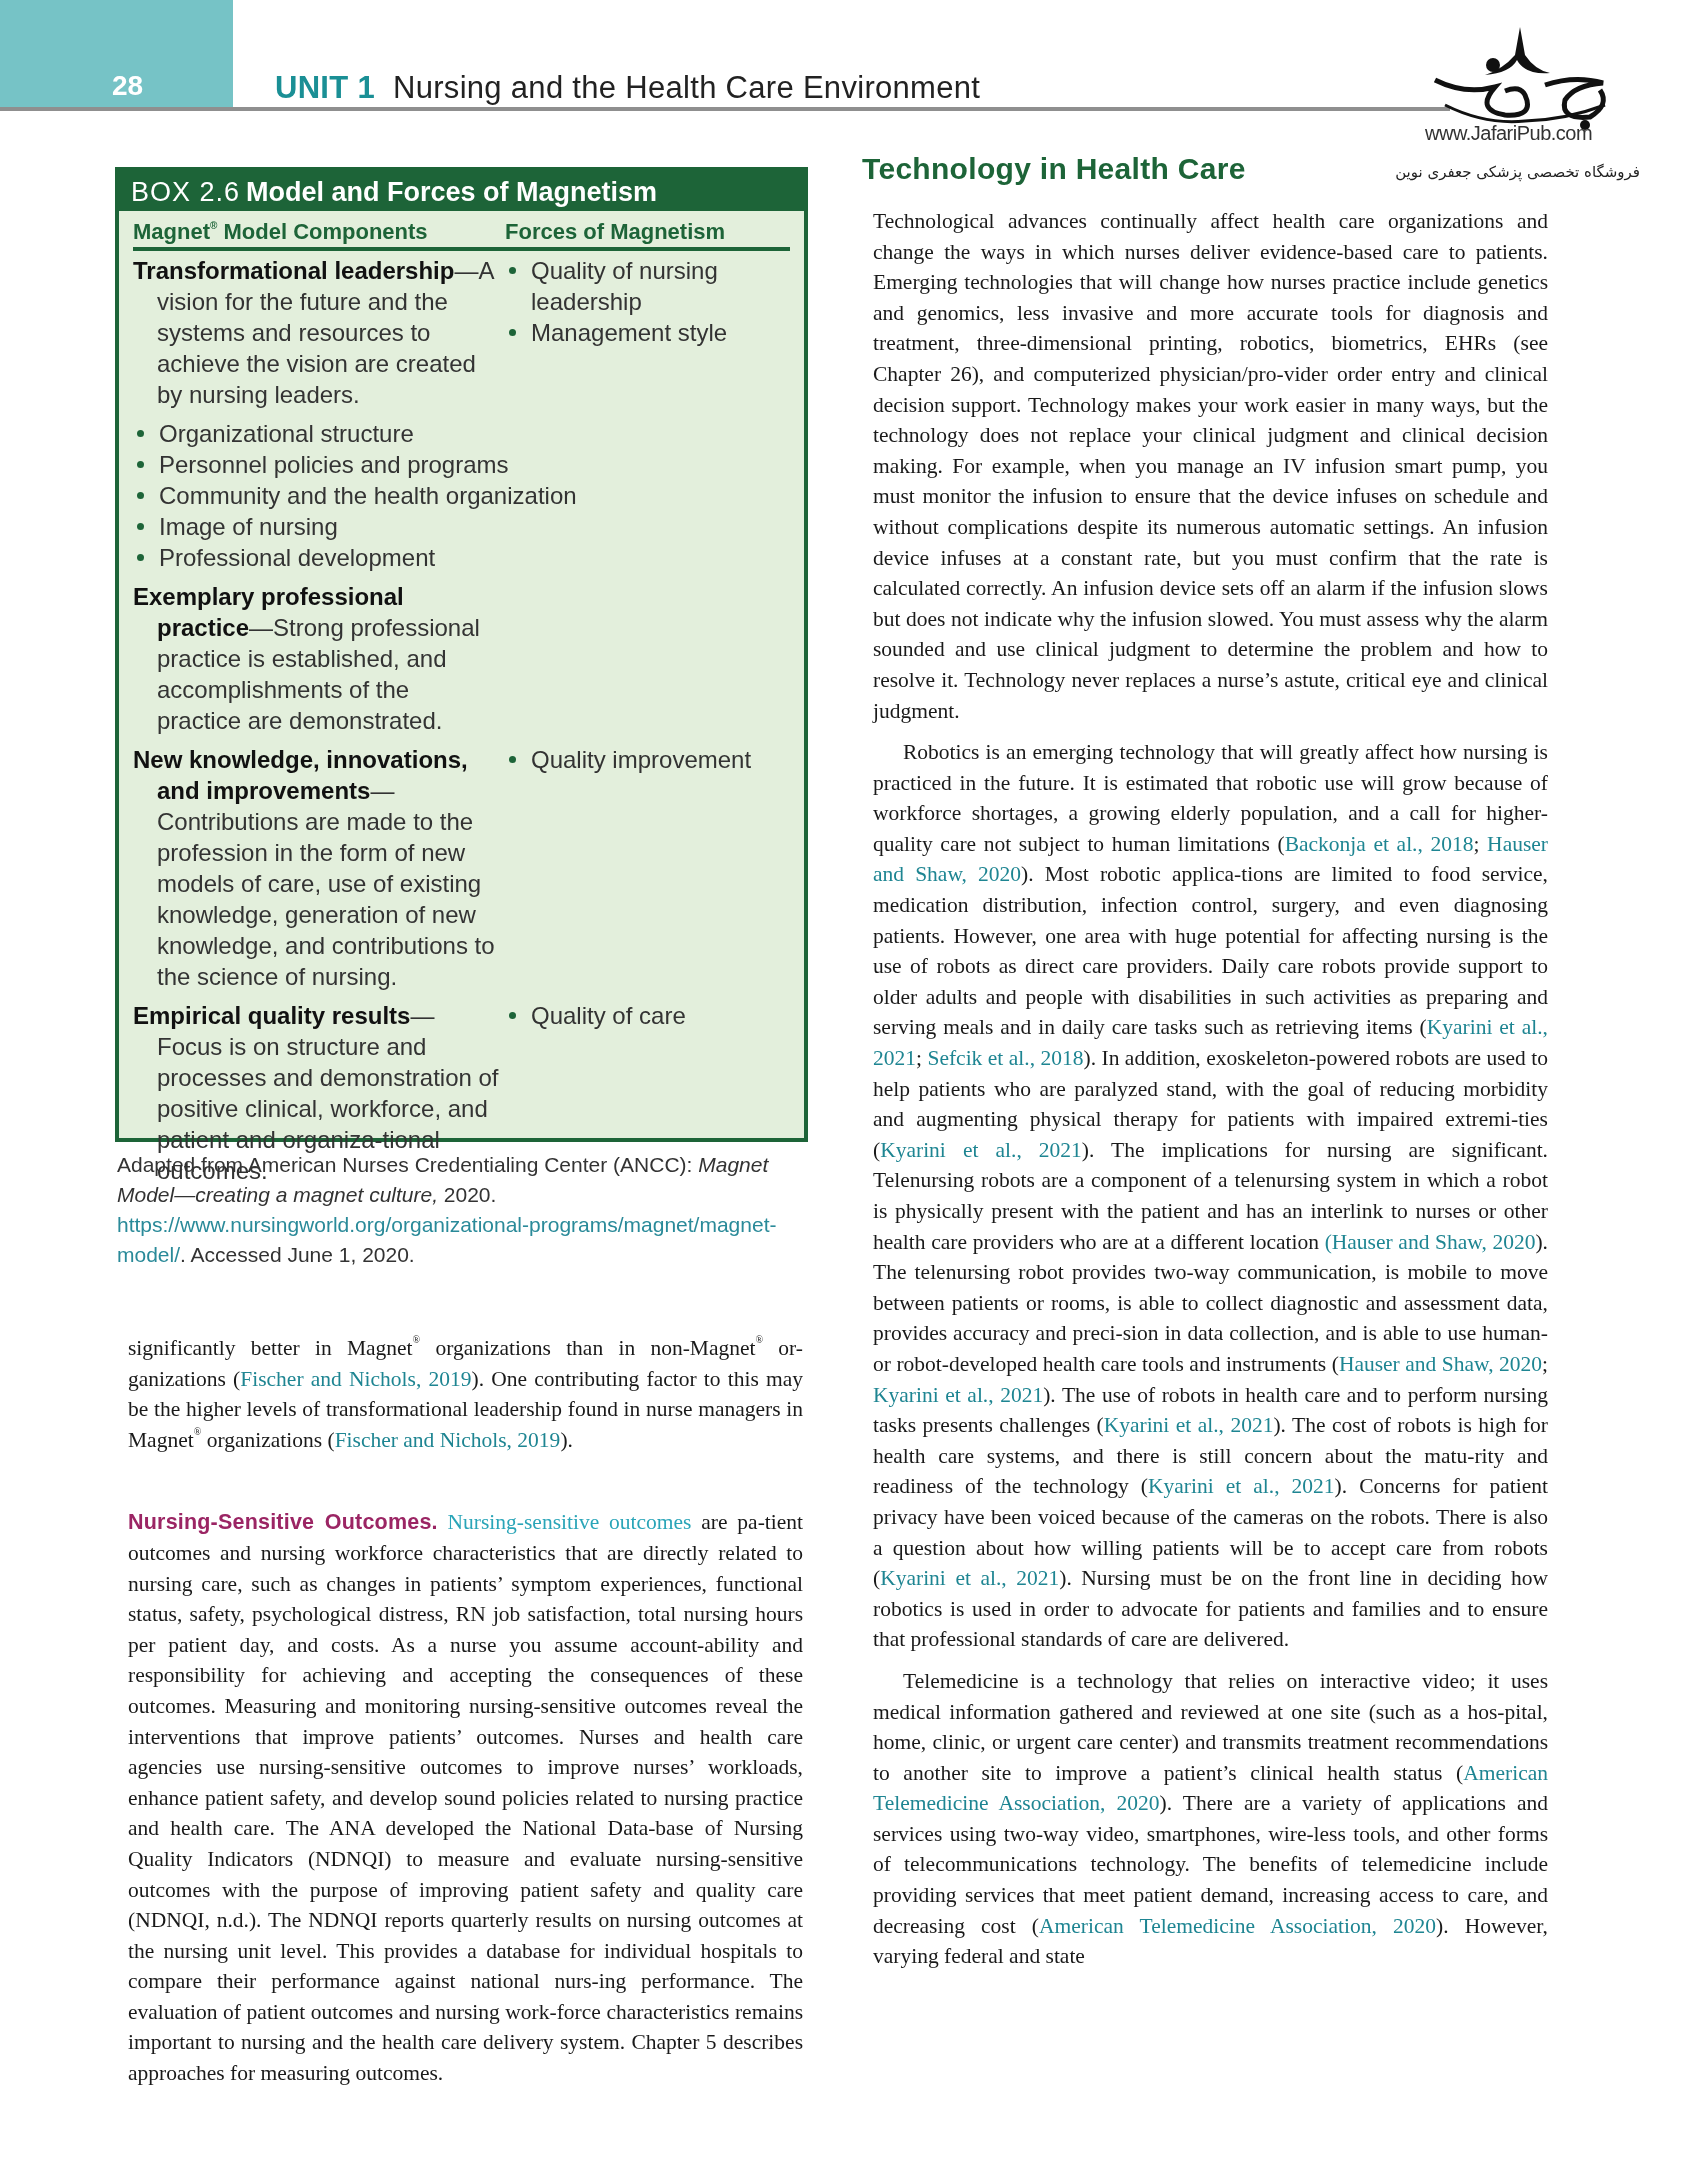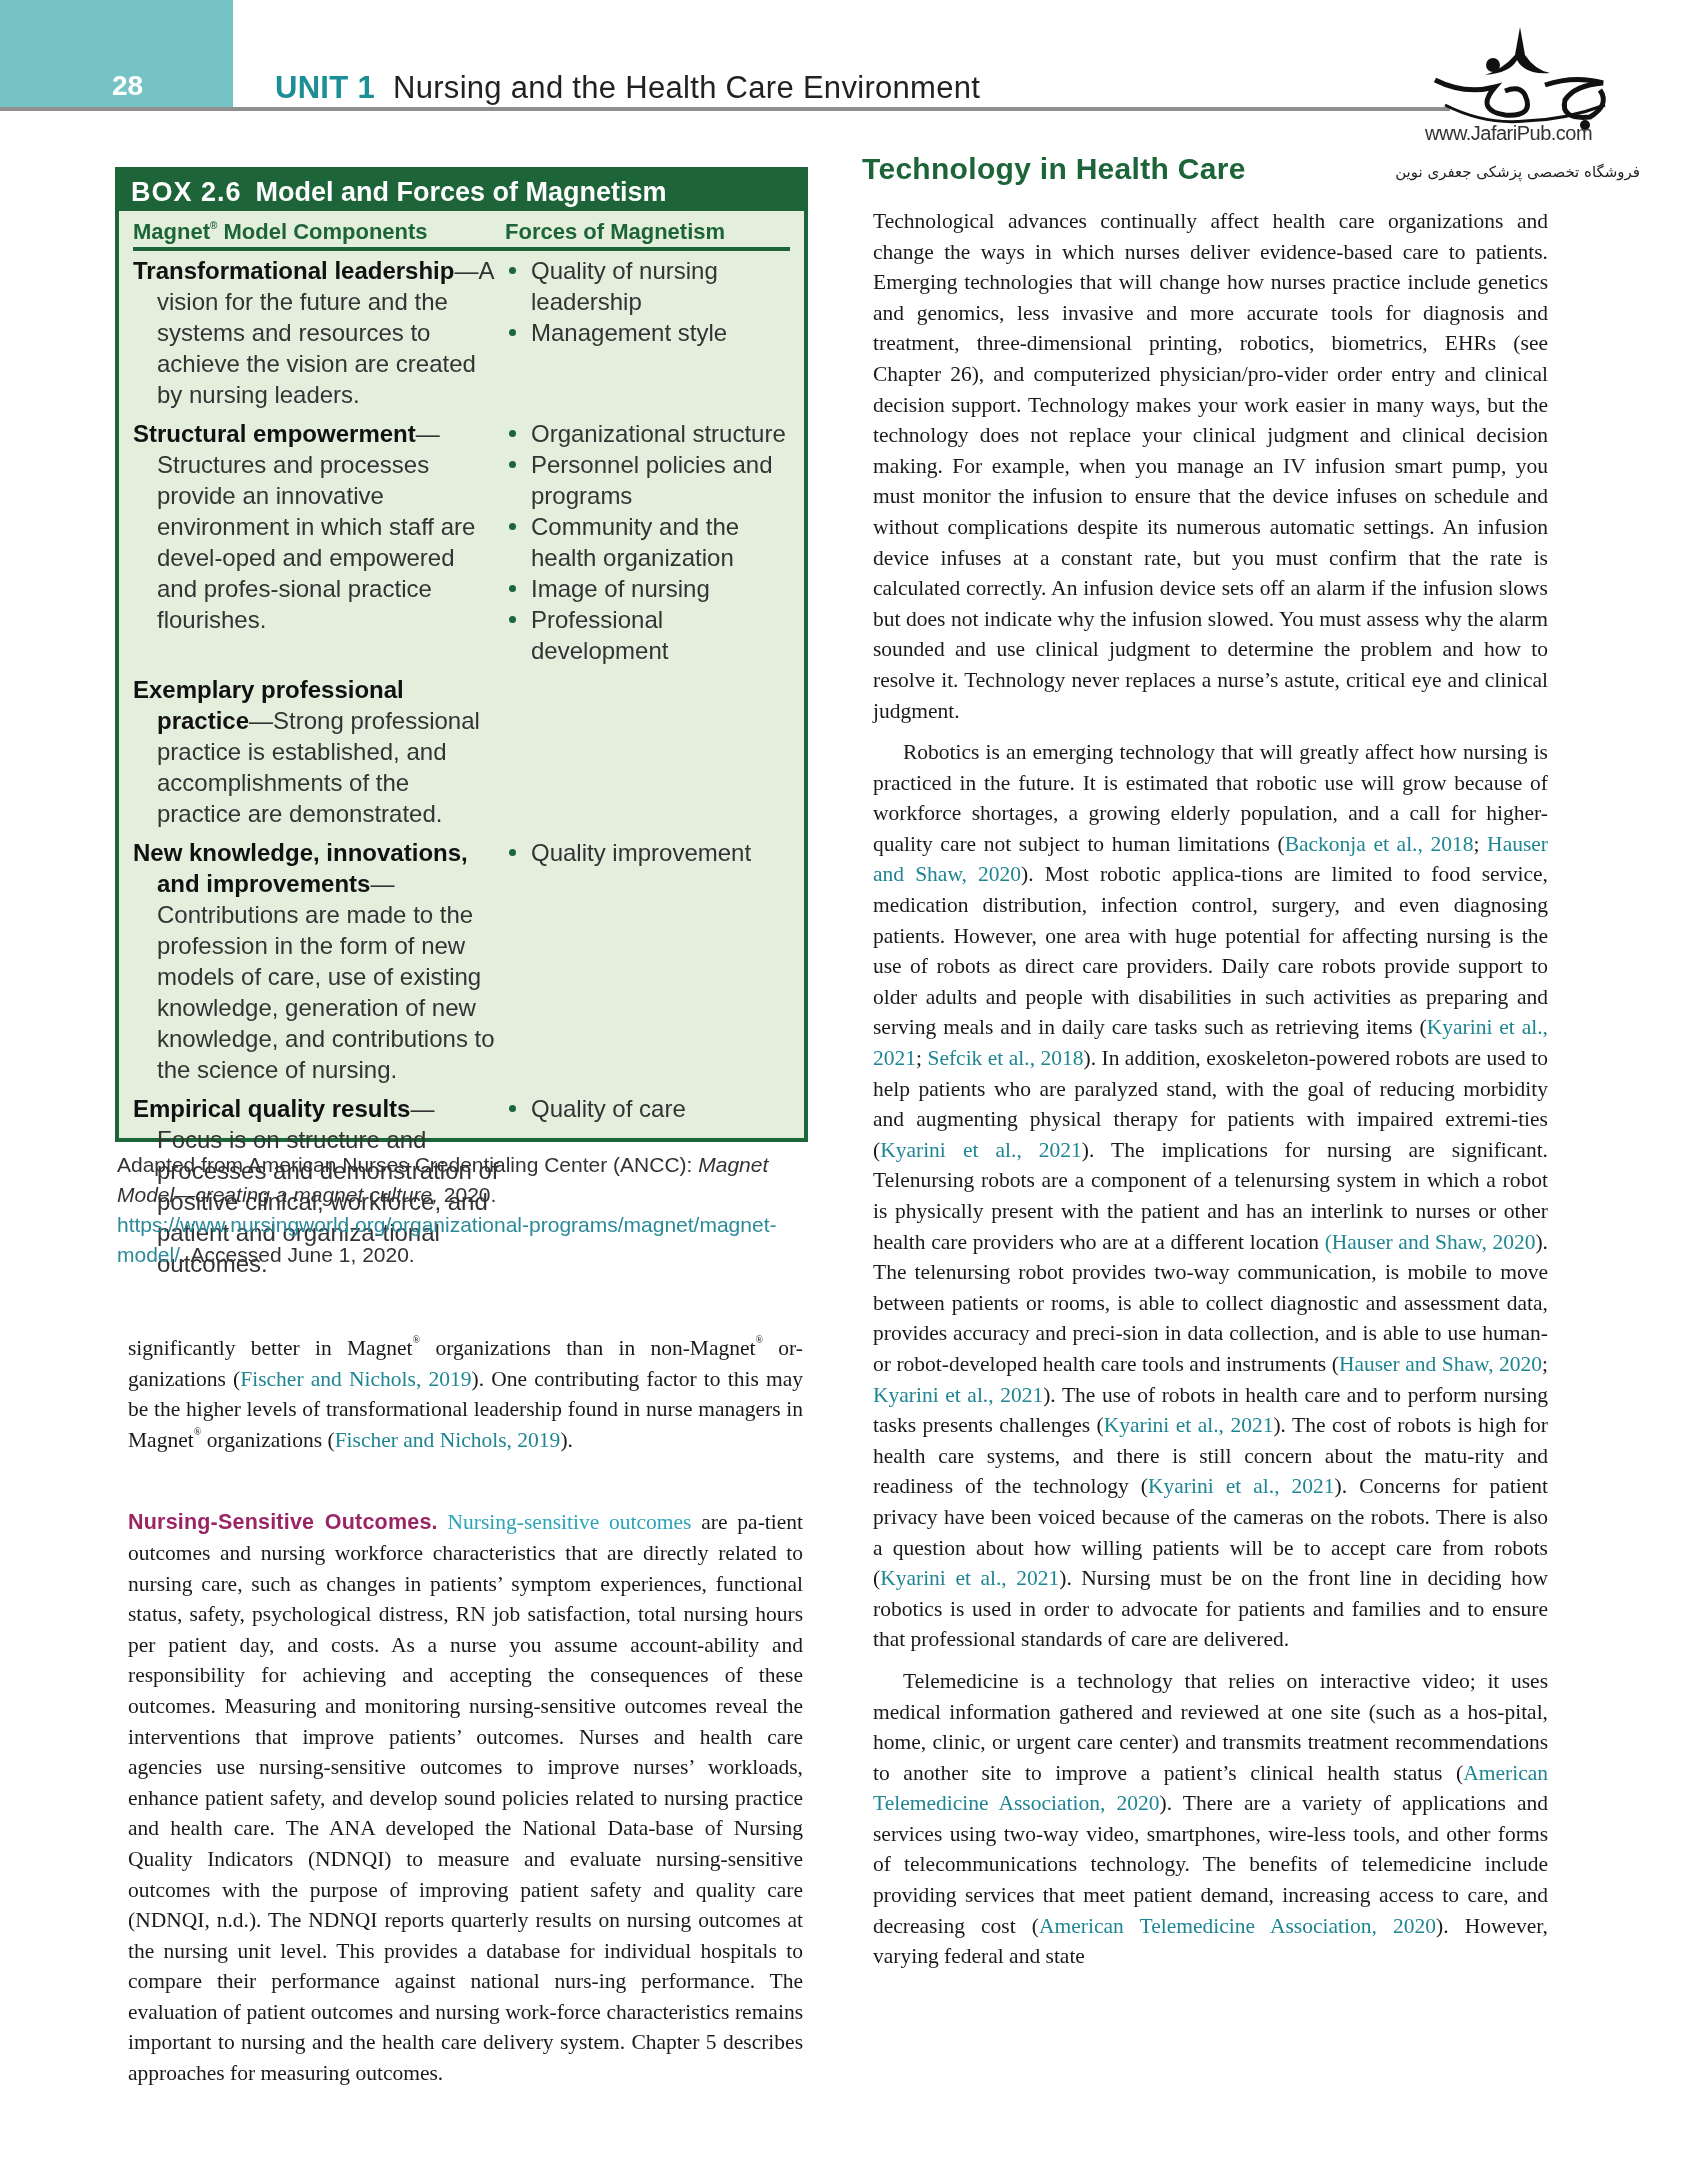--- a/index.html
+++ b/index.html
@@ -8,21 +8,21 @@
   .page-num { position:absolute; left:112px; top:70px; font-family:"Liberation Sans", sans-serif; font-weight:bold; font-size:28px; color:#ffffff; }
   .header-line { position:absolute; left:0; top:107px; width:1450px; height:4px; background:#8f8f8f; }
   .running-head { position:absolute; left:275px; top:70px; font-family:"Liberation Sans", sans-serif; font-size:31px; color:#222; white-space:nowrap; letter-spacing:0.3px; }
   .running-head .unit { color:#1a8f95; font-weight:bold; margin-right:18px; }
   .logo { position:absolute; left:1425px; top:25px; width:190px; height:110px; }
   .logo-url { position:absolute; left:1425px; top:122px; font-family:"Liberation Sans", sans-serif; font-size:20px; color:#333; letter-spacing:-0.5px; }
   .logo-fa { position:absolute; left:1350px; top:163px; width:290px; font-family:"DejaVu Sans", sans-serif; font-size:15px; color:#222; direction:rtl; text-align:right; }
 
   .box { position:absolute; left:115px; top:167px; width:693px; height:975px; border:4px solid #1d6438; background:#e3efdc; box-sizing:border-box; }
   .box-title { background:#1d6438; color:#fff; height:40px; padding:0 0 0 12px; font-family:"Liberation Sans", sans-serif; font-size:27px; line-height:42px; white-space:nowrap; }
-  .box-title .num { font-weight:bold; margin-right:14px; letter-spacing:1px; }
+  .box-title .num { font-weight:normal; margin-right:6px; letter-spacing:1px; }
   .box-title .ttl { font-weight:bold; }
   .box-cols { display:flex; margin:8px 14px 0 14px; border-bottom:4px solid #1d6438; padding-bottom:2px; }
   .box-colhead { font-family:"Liberation Sans", sans-serif; font-weight:bold; font-size:22px; color:#1d6438; }
   .box-colhead.c1 { width:372px; }
   .box-row { display:flex; margin:0 14px; font-family:"Liberation Sans", sans-serif; font-size:24px; line-height:31px; color:#333; }
   .box-row .left { width:372px; padding-left:24px; text-indent:-24px; box-sizing:border-box; padding-right:6px; }
   .box-row .left b { color:#111; font-weight:bold; }
   .box-row .right { flex:1; }
   .box-row ul { list-style:none; margin:0; padding:0; }
   .box-row li { position:relative; padding-left:26px; }
@@ -78,21 +78,20 @@
     <div class="left"><b>Transformational leadership</b><span>—A vision for the future and the systems and resources to achieve the vision are created by nursing leaders.</span></div>
     <div class="right">
         <ul>
       <li>Quality of nursing leadership</li>
       <li>Management style</li>
     </ul>
       </div>
   </div>
 
   <div class="box-row" style="margin-top:8px">
-    <div class="left"><b>Structural empowerment</b><span>—Structures and processes provide an innovative environment in which staff are devel-oped and empowered and profes-sional practice flourishes.</span></div>
     <div class="right">
         <ul>
       <li>Organizational structure</li>
       <li>Personnel policies and programs</li>
       <li>Community and the health organization</li>
       <li>Image of nursing</li>
       <li>Professional development</li>
     </ul>
       </div>
   </div>

